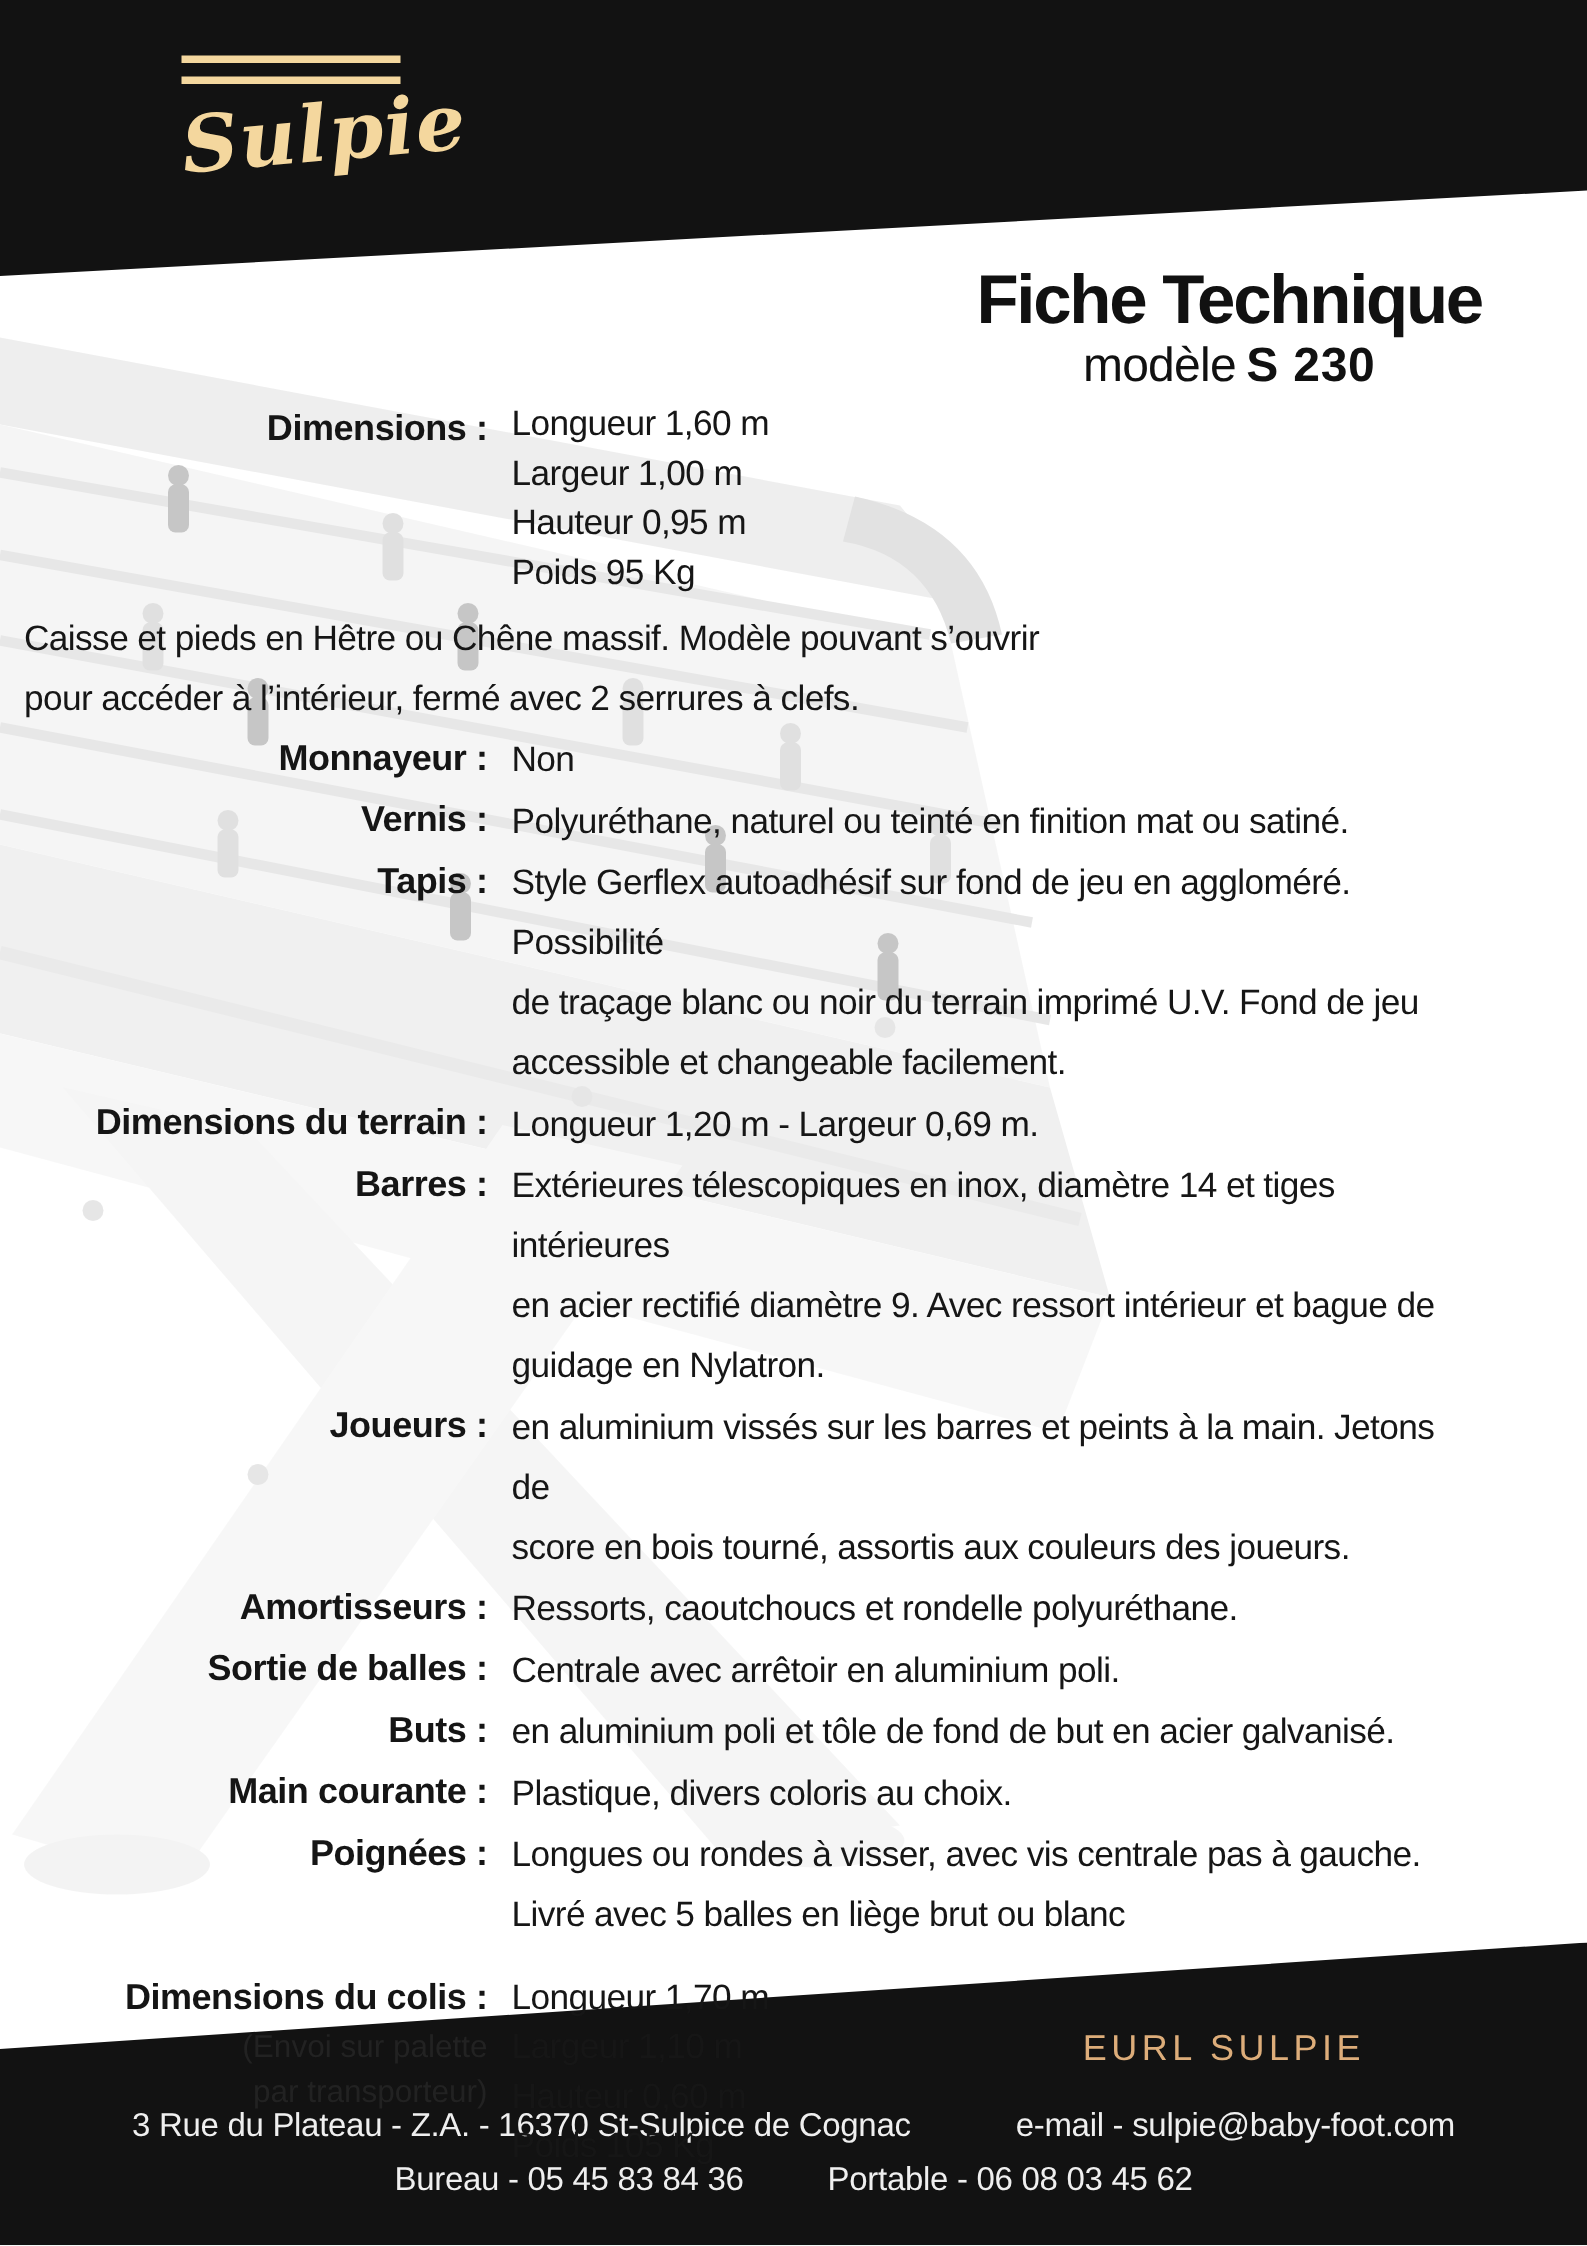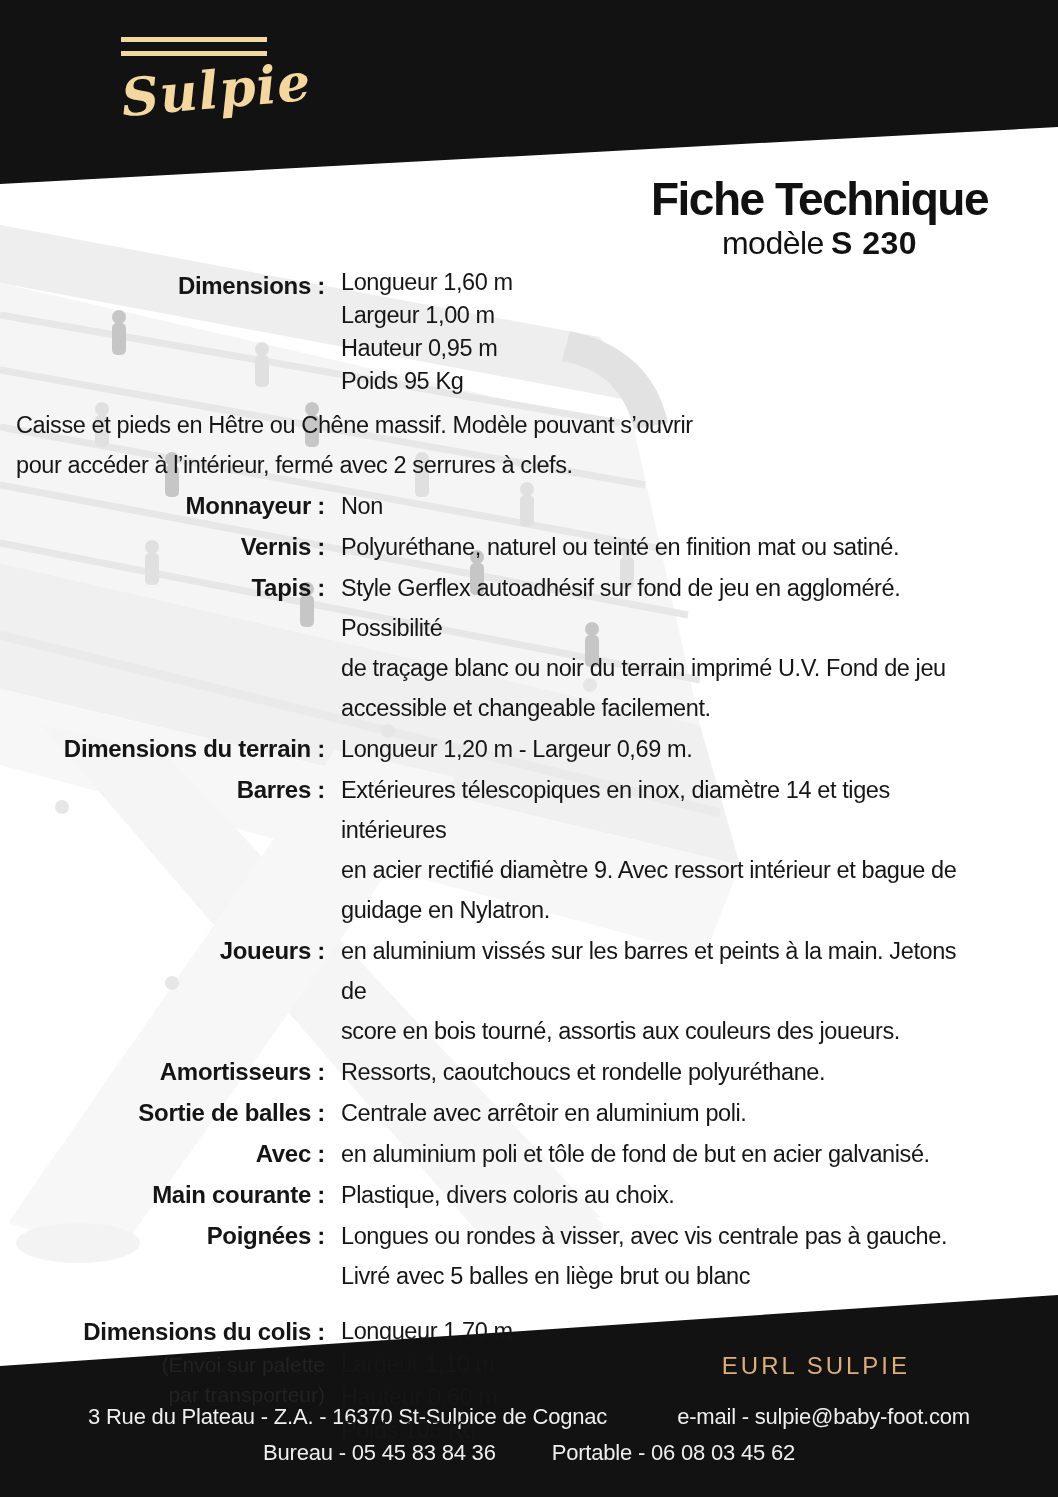--- a/index.html
+++ b/index.html
@@ -245,21 +245,21 @@
 
     <div class="spec-row">
       <div class="spec-label-block">
           <div class="spec-label">Sortie de balles :</div>
         </div>
       <div class="spec-value">Centrale avec arrêtoir en aluminium poli.</div>
     </div>
 
     <div class="spec-row">
       <div class="spec-label-block">
-          <div class="spec-label">Avec :</div>
+          <div class="spec-label">Buts :</div>
         </div>
       <div class="spec-value">en aluminium poli et tôle de fond de but en acier galvanisé.</div>
     </div>
 
     <div class="spec-row">
       <div class="spec-label-block">
           <div class="spec-label">Main courante :</div>
         </div>
       <div class="spec-value">Plastique, divers coloris au choix.</div>
     </div>

